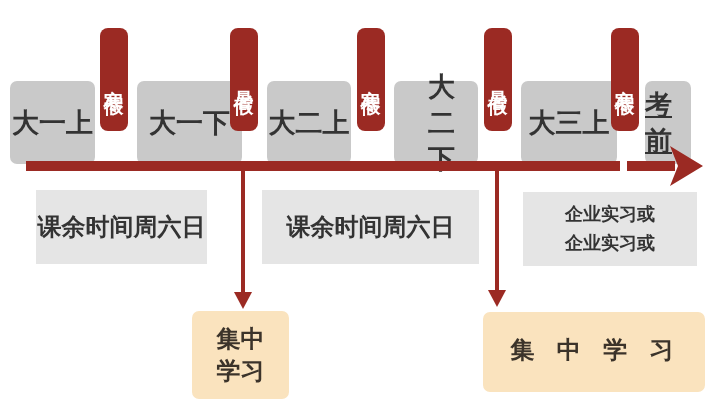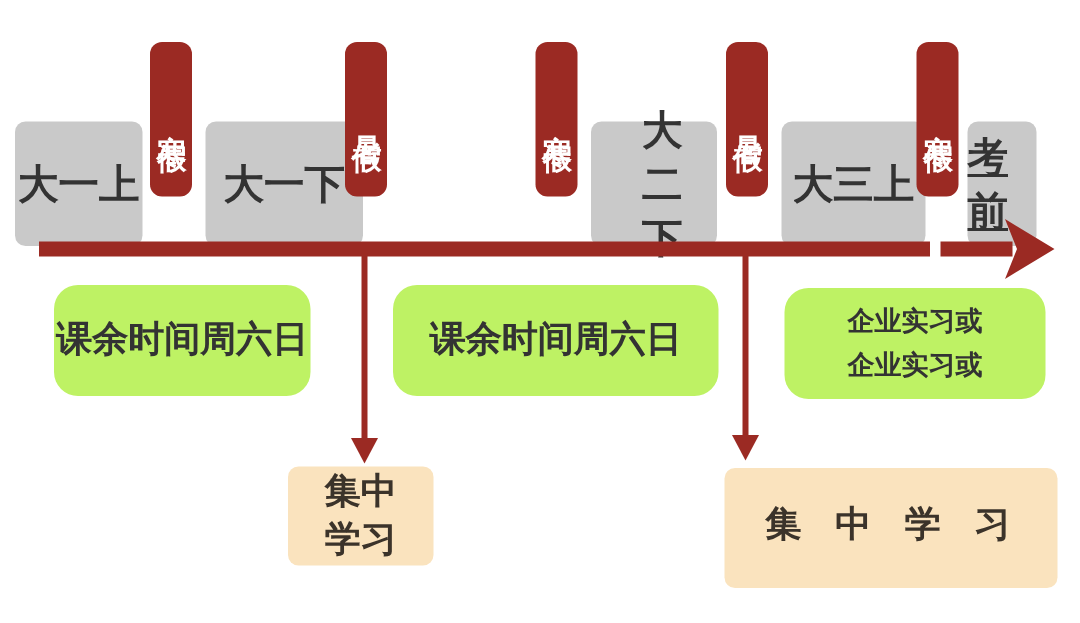--- a/index.html
+++ b/index.html
@@ -62,22 +62,22 @@
   
   .arrow-layer {
     position: absolute;
     left: 0; top: 0;
     width: 720px; height: 415px;
     pointer-events: none;
   }
   
   .activity {
     position: absolute;
-    background: #bef264;
-    border-radius: 16px;
+    background: #e5e5e5;
+    border-radius: 0;
     color: #333333;
     font-size: 24px;
     font-weight: 700;
     display: flex;
     flex-direction: column;
     align-items: center;
     justify-content: center;
     text-align: center;
     line-height: 30px;
   }
@@ -92,39 +92,42 @@
     color: #3b332a;
     font-size: 24px;
     font-weight: 700;
     display: flex;
     flex-direction: column;
     align-items: center;
     justify-content: center;
     text-align: center;
     line-height: 32px;
   }
-  .s1 { left: 192px; top: 311px; width: 97px;  height: 66px; align-items: center; }
+  .s1 { left: 192px; top: 311px; width: 97px;  height: 88px; align-items: center; }
   .s2 { left: 483px; top: 312px; width: 222px; height: 80px; letter-spacing: 4px; font-family: Liberation Mono, monospace; }
 </style>
 </head>
 <body>
 
 <div class="canvas">
 
   <div class="period sem p1">
       <span>大一上</span>
     </div>
   <div class="period brk p2">
       <span>寒假</span>
     </div>
   <div class="period sem p3">
       <span>大一下</span>
     </div>
   <div class="period brk p4">
       <span>暑假</span>
+    </div>
+  <div class="period sem p5">
+      <span>大二上</span>
     </div>
   <div class="period brk p6">
       <span>寒假</span>
     </div>
   <div class="period sem p7">
       <span>大二下</span>
     </div>
   <div class="period brk p8">
       <span>暑假</span>
     </div>

